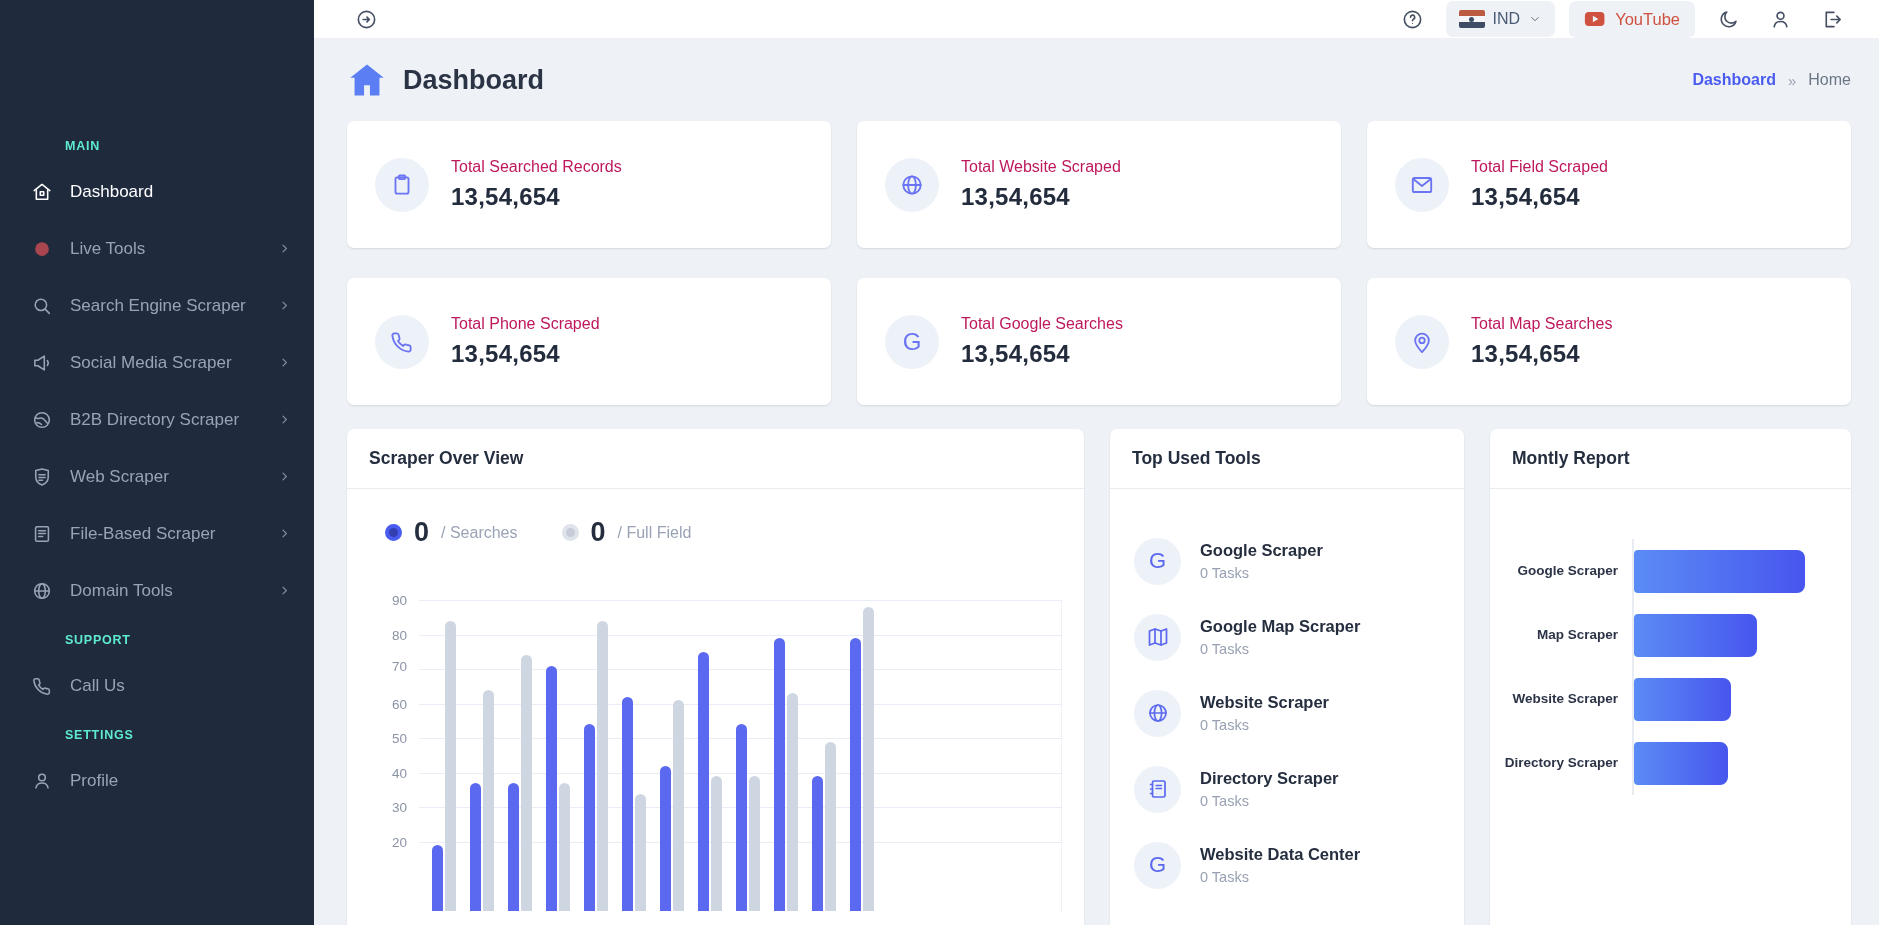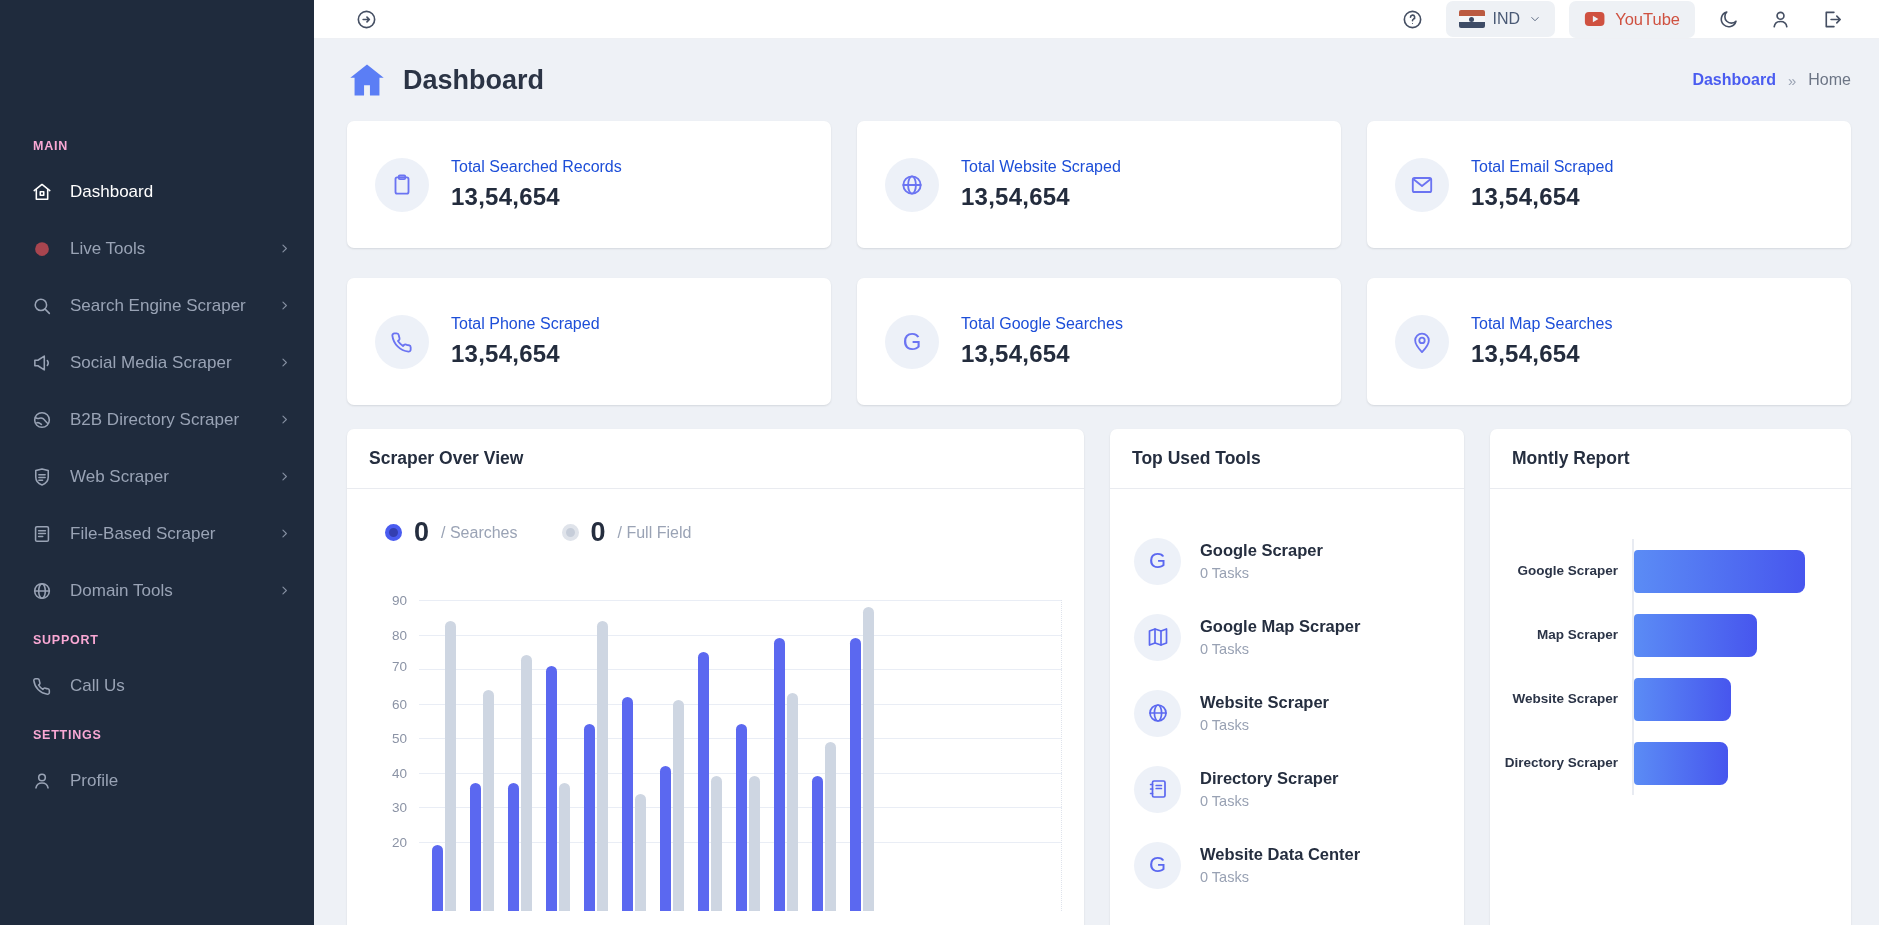--- a/index.html
+++ b/index.html
@@ -4,21 +4,21 @@
 <style>
   * { margin:0; padding:0; box-sizing:border-box; }
   html,body { width:1879px; height:925px; overflow:hidden;
     font-family:"Liberation Sans","DejaVu Sans",sans-serif; background:#eef1f6; }
   .app { display:flex; width:100%; height:100%; }
 
   
   .sidebar { width:314px; min-width:314px; height:100%; background:#1f2b3d; position:relative; }
   .nav { padding-top:125px; }
   .nav-section-label { padding:14px 0 10px 33px; font-size:12.5px; font-weight:700;
-    letter-spacing:.06em; color:#f9a8d4; }
+    letter-spacing:.06em; color:#5eead4;margin-left:32px; }
   .nav-item { display:flex; align-items:center; height:57px; padding:0 22px 0 31px;
     color:#99a3b5; font-size:17px; cursor:pointer; }
   .nav-item.active { color:#ffffff; }
   .nav-item .nico { width:22px; height:22px; margin-right:17px; flex:0 0 22px; display:flex; }
   .nav-item .nico svg { width:22px; height:22px; }
   .nav-item .nico.live { color:#a8454f; }
   .nav-item .nlabel { flex:1; white-space:nowrap; }
   .nav-item .nchev { width:15px; height:15px; opacity:.85; display:flex; }
   .nav-item .nchev svg { width:15px; height:15px; }
   svg.line { fill:none; stroke:currentColor; stroke-width:1.7; stroke-linecap:round; stroke-linejoin:round; }
@@ -59,21 +59,21 @@
   .bc-parent { color:#6c7585; cursor:pointer; }
 
   .stats-grid { margin-top:23px; display:grid; grid-template-columns:repeat(3,1fr);
     gap:30px 26px; }
   .stat-card { background:#fff; border-radius:7px; height:127px; display:flex; align-items:center;
     padding:0 28px; box-shadow:0 1px 2px rgba(56,65,74,.14); }
   .stat-ic { width:54px; height:54px; border-radius:50%; background:#edf1f8; color:#6b74f2;
     display:flex; align-items:center; justify-content:center; margin-right:22px; flex:0 0 54px; }
   .stat-ic svg { width:26px; height:26px; }
   .stat-ic .gletter { font-size:24px; font-weight:500; color:#6b74f2; }
-  .stat-label { font-size:16px; color:#1d4ed8; margin-bottom:7px; }
+  .stat-label { font-size:16px; color:#be185d; margin-bottom:7px; }
   .stat-value { font-size:24px; font-weight:700; color:#232c3d; letter-spacing:.01em; }
 
   .panels { margin-top:24px; display:grid; grid-template-columns:737px 354px 361px; gap:26px; }
   .panel { background:#fff; border-radius:7px; box-shadow:0 1px 2px rgba(56,65,74,.14);
     height:560px; position:relative; overflow:hidden; }
   .panel-header { height:60px; display:flex; align-items:center; padding:0 22px;
     border-bottom:1px solid #e9ebf0; }
   .panel-title { font-size:17.5px; font-weight:700; color:#252e3f; }
 
   
@@ -364,21 +364,21 @@
             </div>
           </div>
           <div class="stat-card">
             <span class="stat-ic" style="display: flex; align-items: center; justify-content: center;">
               <svg class="line" viewBox="0 0 24 24">
                 <rect x="3.5" y="5.5" width="17" height="13" rx="1.5"></rect>
                 <path d="m4.5 7 7.5 6L19.5 7"></path>
               </svg>
             </span>
             <div>
-              <div class="stat-label">Total Email Scraped</div>
+              <div class="stat-label">Total Field Scraped</div>
               <div class="stat-value">13,54,654</div>
             </div>
           </div>
           <div class="stat-card">
             <span class="stat-ic" style="display: flex; align-items: center; justify-content: center;">
               <svg class="line" viewBox="0 0 24 24">
                 <path d="M20 16.9v2.1a1.9 1.9 0 0 1-2.1 1.9A17 17 0 0 1 3.1 6.1 1.9 1.9 0 0 1 5 4h2.1A1.9 1.9 0 0 1 9 5.6c.12.9.34 1.8.65 2.6a1.9 1.9 0 0 1-.43 2L8.3 11.1a15.2 15.2 0 0 0 4.6 4.6l.9-.92a1.9 1.9 0 0 1 2-.43c.84.3 1.7.53 2.6.65A1.9 1.9 0 0 1 20 16.9z"></path>
               </svg>
             </span>
             <div>

